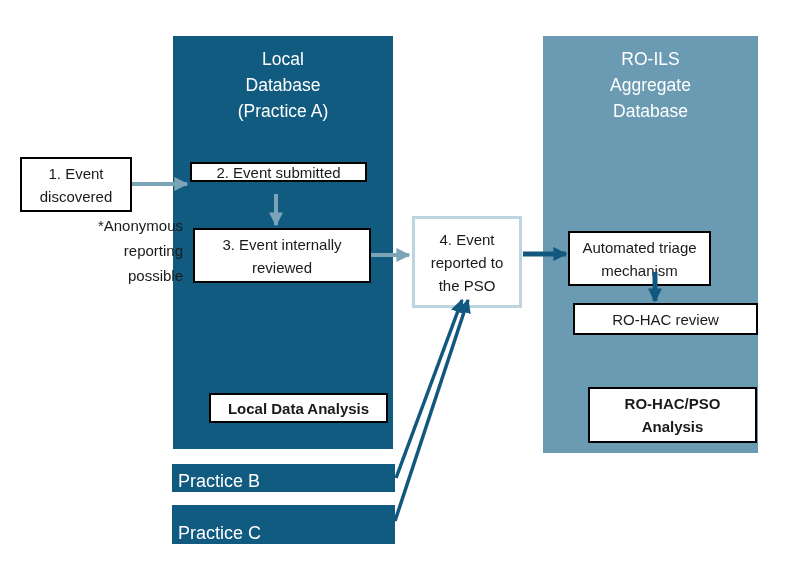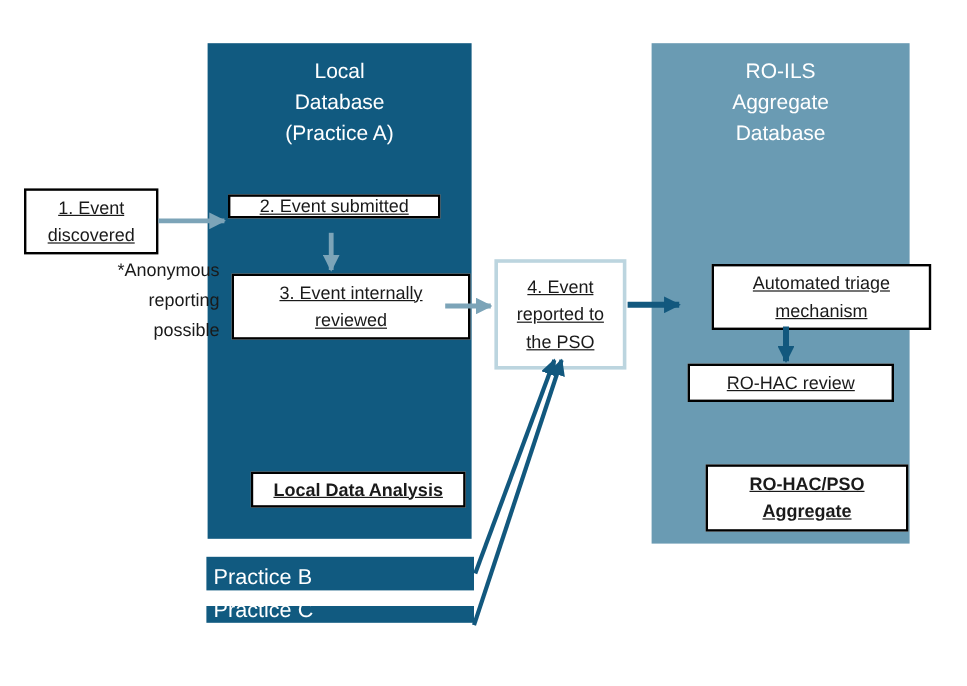--- a/index.html
+++ b/index.html
@@ -38,21 +38,20 @@
     background: #ffffff;
     border: 2px solid var(--box-border, #000);
     display: flex;
     align-items: center;
     justify-content: center;
     text-align: center;
     font-size: 15px;
     line-height: 23px;
     white-space: pre-line;
     color: var(--text-dark, #1a1a1a);
-    text-decoration: underline;
   }
   .stepbox.pale-border {
     border: 3px solid var(--pale-blue-border, #BCD5DF);
   }
   .stepbox.bold { font-weight: 700; margin-left: 20px; }
 
   
   .practice-bar {
     background: var(--dark-teal, #115A80);
     color: var(--text-light, #fff);
@@ -100,42 +99,42 @@
 
 <div class="abs stepbox" style="left:20px; top:157px; width:112px; height:55px;">1. Event
 discovered</div>
 
 <div class="abs note" style="left:63px; top:213px; width:120px;">*Anonymous
 reporting
 possible</div>
 
 <div class="abs stepbox" style="left:190px; top:162px; width:177px; height:20px;">2. Event submitted</div>
 
-<div class="abs stepbox" style="left:193px; top:228px; width:199px; height:55px;">3. Event internally
+<div class="abs stepbox" style="left:193px; top:228px; width:178px; height:55px;">3. Event internally
 reviewed</div>
 
 <div class="abs stepbox pale-border" style="left:412px; top:216px; width:110px; height:92px;">4. Event
 reported to
 the PSO</div>
 
-<div class="abs stepbox" style="left:568px; top:220px; width:183px; height:55px;margin-left:25px;">Automated triage
+<div class="abs stepbox" style="left:568px; top:231px; width:143px; height:55px;">Automated triage
 mechanism</div>
 
-<div class="abs stepbox" style="left:573px; top:303px; width:172px; height:32px;">RO-HAC review</div>
+<div class="abs stepbox" style="left:573px; top:303px; width:185px; height:32px;">RO-HAC review</div>
 
 <div class="abs stepbox bold" style="left:189px; top:393px; width:179px; height:30px;">Local Data Analysis</div>
 
 <div class="abs stepbox bold" style="left:568px; top:387px; width:169px; height:56px;">RO-HAC/PSO
-Aggregate</div>
+Analysis</div>
 
 <div class="abs practice-bar" style="left:172px; top:464px; width:223px; height:28px;">
   <span>Practice B</span>
 </div>
 
-<div class="abs practice-bar" style="left:172px; top:505px; width:223px; height:14px;">
+<div class="abs practice-bar" style="left:172px; top:505px; width:223px; height:39px;">
   <span>Practice C</span>
 </div>
 
 <svg class="arrows" xmlns="http://www.w3.org/2000/svg">
   <defs>
     <marker id="mkLight" markerUnits="userSpaceOnUse" markerWidth="14" markerHeight="14" viewBox="0 0 10 10" refX="9" refY="5" orient="auto">
       <path class="head-light" d="M0,0 L10,5 L0,10 Z"></path>
     </marker>
     <marker id="mkDark" markerUnits="userSpaceOnUse" markerWidth="14" markerHeight="14" viewBox="0 0 10 10" refX="9" refY="5" orient="auto">
       <path class="head-dark" d="M0,0 L10,5 L0,10 Z"></path>

